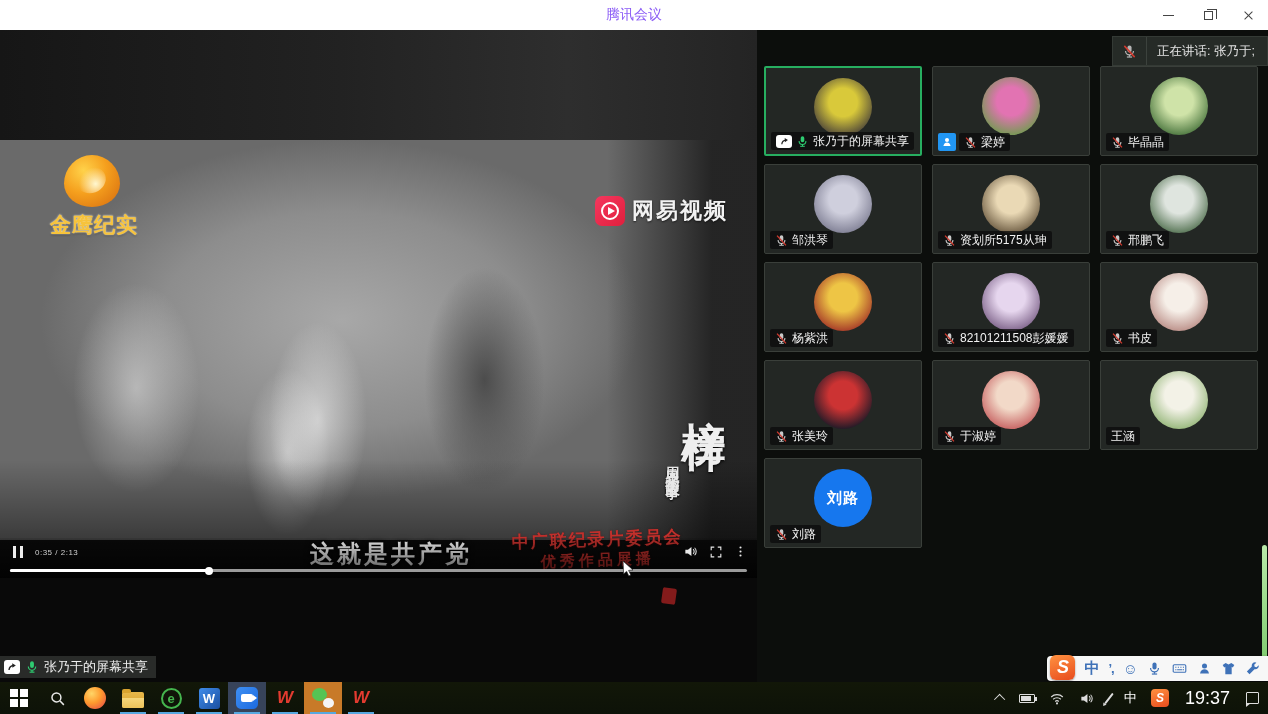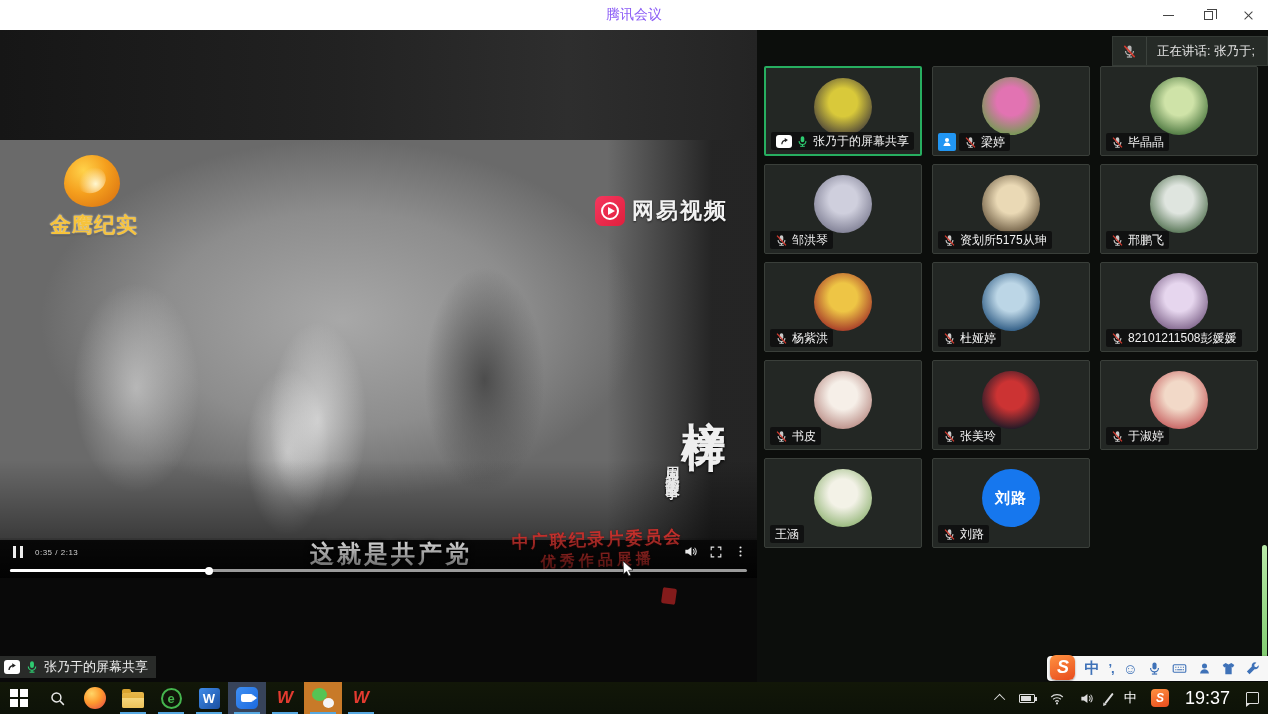--- a/index.html
+++ b/index.html
@@ -408,36 +408,20 @@
 
         <svg class="icon mic mic-muted" width="13" height="13" color="#c9c9c9">
                 <use href="#ic-mic"></use>
                 <use href="#ic-slash"></use>
               </svg>
         <span class="pname">杨紫洪</span>
       </div>
     </div>
   </div>
 
-  <div class="tile">
-    <div class="avatar" style="background: radial-gradient(circle at 50% 42%, rgb(188, 214, 230) 0%, rgb(188, 214, 230) 32%, rgb(39, 85, 127) 80%);">
-            <span class="avatar-text"></span>
-          </div>
-    <div class="nameline">
-
-      <div class="namechip">
-
-        <svg class="icon mic mic-muted" width="13" height="13" color="#c9c9c9">
-                <use href="#ic-mic"></use>
-                <use href="#ic-slash"></use>
-              </svg>
-        <span class="pname">杜娅婷</span>
-      </div>
-    </div>
-  </div>
 
   <div class="tile">
     <div class="avatar" style="background: radial-gradient(circle at 50% 42%, rgb(230, 214, 238) 0%, rgb(230, 214, 238) 32%, rgb(122, 95, 134) 80%);">
             <span class="avatar-text"></span>
           </div>
     <div class="nameline">
 
       <div class="namechip">
 
         <svg class="icon mic mic-muted" width="13" height="13" color="#c9c9c9">

